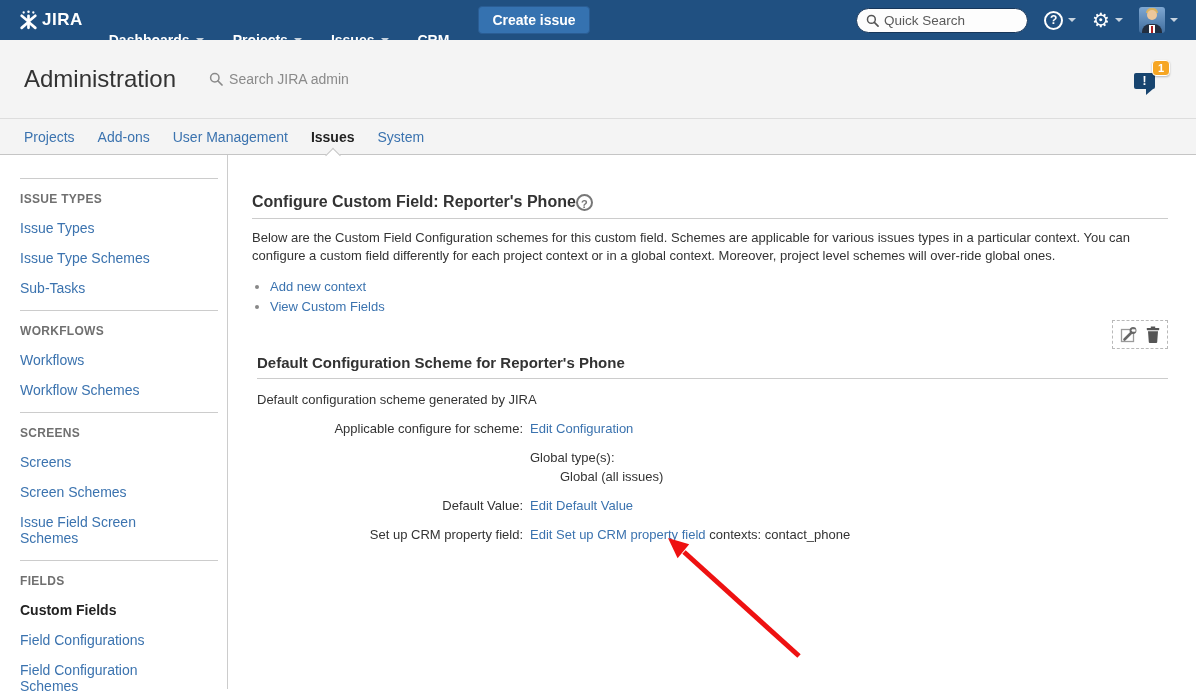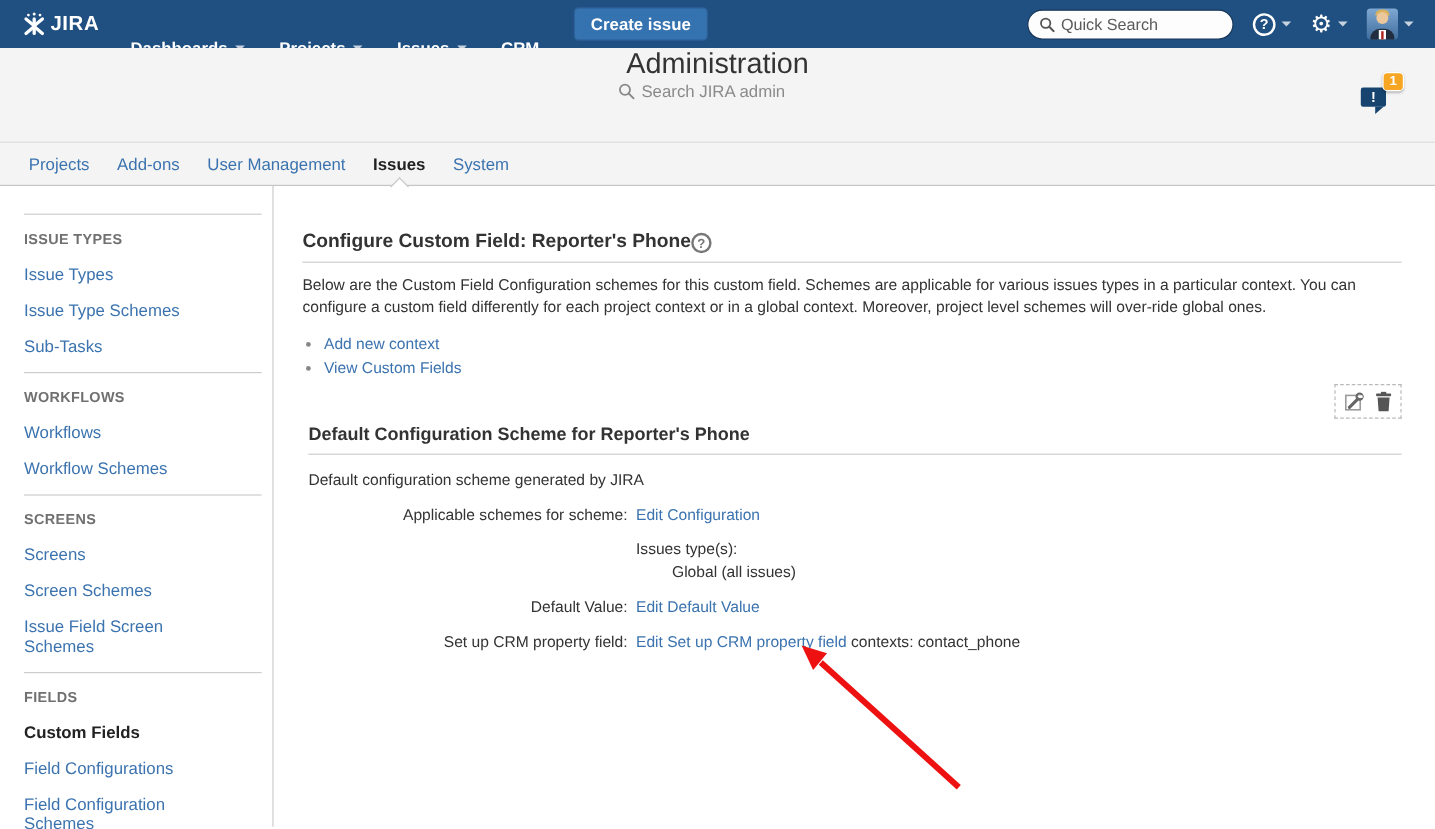--- a/index.html
+++ b/index.html
@@ -22,21 +22,21 @@
   .help-circle { width:19px; height:19px; border:2px solid #fff; border-radius:50%; color:#fff; font-size:12px; font-weight:bold; display:flex; align-items:center; justify-content:center; }
   .gear-glyph { font-family:"DejaVu Sans", sans-serif; color:#fff; font-size:20px; line-height:20px; }
   .avatar { width:26px; height:26px; border-radius:3px; background:linear-gradient(#7fa8d2,#3f6d9e); position:relative; overflow:hidden; }
   .av-head { position:absolute; top:3px; left:8px; width:10px; height:10px; border-radius:50%; background:#ecc79b; }
   .av-hair { position:absolute; top:1px; left:7px; width:12px; height:5px; border-radius:6px 6px 0 0; background:#d9b25f; }
   .av-body { position:absolute; bottom:-2px; left:3px; width:20px; height:11px; border-radius:8px 8px 0 0; background:#222e3f; }
   .av-shirt { position:absolute; bottom:0; left:10px; width:6px; height:8px; background:#fff; }
   .av-tie { position:absolute; bottom:0; left:12px; width:2px; height:7px; background:#b02020; }
 
   
-  .admin-header { height:79px; background:#f4f4f4; border-bottom:1px solid #ddd; display:flex; align-items:center; padding:0 24px; position:relative;flex-direction:column; }
+  .admin-header { height:79px; background:#f4f4f4; border-bottom:1px solid #ddd; display:flex; align-items:center; padding:0 24px; position:relative; }
   .admin-title { font-size:24px; color:#333; font-weight:normal; }
   .admin-search { display:flex; align-items:center; gap:6px; margin-left:33px; }
   .admin-search input { border:none; outline:none; background:transparent; font-size:14px; width:180px; color:#333; font-family:inherit; }
   .admin-search input::placeholder { color:#8a8a8a; }
   .notif { position:absolute; right:26px; top:20px; width:38px; height:38px; cursor:pointer; }
   .notif-bubble { position:absolute; left:2px; top:13px; width:21px; height:16px; background:#17446f; border-radius:2px; color:#fff; font-size:12px; font-weight:bold; text-align:center; line-height:16px; }
   .notif-tail { position:absolute; left:14px; top:29px; width:0; height:0; border-left:7px solid #17446f; border-bottom:6px solid transparent; }
   .notif-badge { position:absolute; right:0; top:0; background:#f6a623; border:1px solid #fff; border-radius:4px; color:#fff; font-size:11px; font-weight:bold; padding:1px 5px; box-shadow:0 1px 2px rgba(0,0,0,.25); }
 
   
@@ -237,27 +237,27 @@
           <path d="M2 5.2 h10 l-0.8 11 a1 1 0 0 1 -1 0.8 h-6.4 a1 1 0 0 1 -1 -0.8 z" fill="#555"></path>
         </svg>
       </span>
     </div>
 
     <div class="scheme">
       <div class="scheme-title">Default Configuration Scheme for Reporter's Phone</div>
       <div class="scheme-sub">Default configuration scheme generated by JIRA</div>
       <div class="form">
         <div class="form-row">
-          <div class="f-label">Applicable schemes for scheme:</div>
+          <div class="f-label">Applicable configure for scheme:</div>
           <div class="f-value"><a>Edit Configuration</a></div>
         </div>
         <div class="form-row">
           <div class="f-label"></div>
           <div class="f-value">
-            <div>Issues type(s):</div>
+            <div>Global type(s):</div>
             <div class="f-indent">Global (all issues)</div>
           </div>
         </div>
         <div class="form-row">
           <div class="f-label">Default Value:</div>
           <div class="f-value"><a>Edit Default Value</a></div>
         </div>
         <div class="form-row">
           <div class="f-label">Set up CRM property field:</div>
           <div class="f-value">

